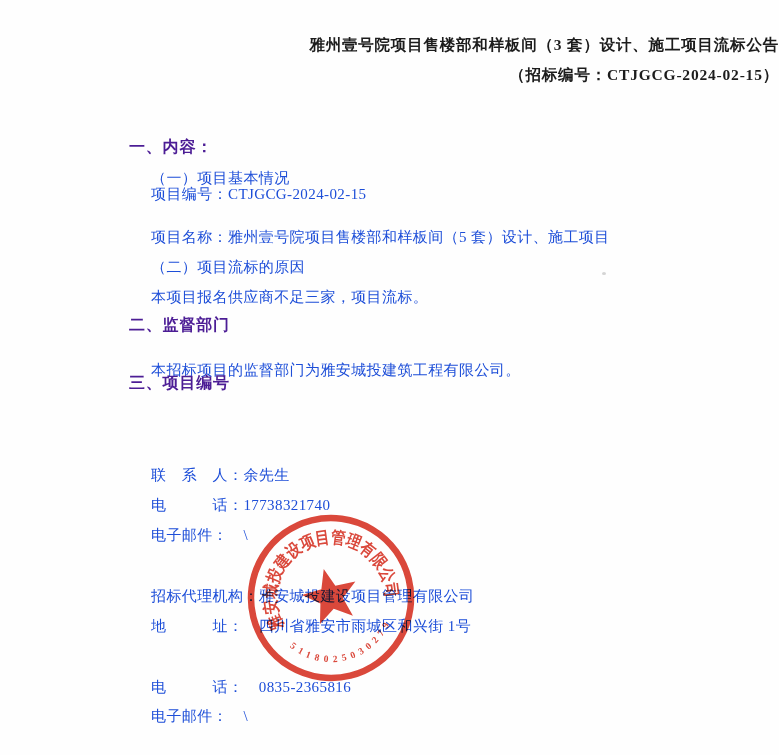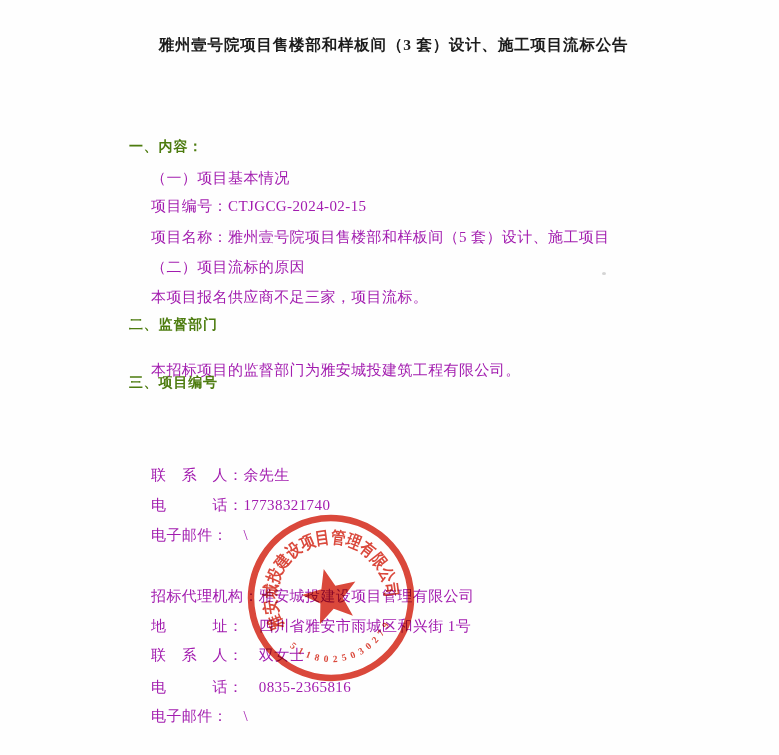--- a/index.html
+++ b/index.html
@@ -10,37 +10,37 @@
     overflow: hidden;
     font-family: "Liberation Serif", "DejaVu Serif", serif;
     color: #232323;
   }
   .doc-line {
     position: absolute;
     font-size: 15px;
     line-height: 20px;
     white-space: pre;
     letter-spacing: 0.4px;
-    color: #a21caf;
+    color: #1d4ed8;
   }
   .title-line {
     position: absolute;
     left: 8px; width: 771px;
-    text-align: center;
+    text-align: right;
     font-size: 15.5px;
     font-weight: 700;
     letter-spacing: 0.8px;
     white-space: pre;
     color: #1c1c1c;
   }
   .heading {
-    font-size: 14px;
+    font-size: 16px;
     font-weight: 700;
     letter-spacing: 0.8px;
-    color: #4d7c0f;
+    color: #4c1d95;
   }
   .indent { left: 151px; }
   .hx { left: 129px; }
   #stamp {
     position: absolute;
     left: 243px; top: 510px;
     width: 176px; height: 176px;
     transform: rotate(-14deg);
     mix-blend-mode: multiply;
     opacity: 0.92;
@@ -52,40 +52,40 @@
     border-radius: 50%;
     opacity: 0.8;
   }
 </style>
 </head>
 <body>
 
 <div id="page">
 
   <div class="title-line" style="top:35px">雅州壹号院项目售楼部和样板间（3 套）设计、施工项目流标公告</div>
+  <div class="title-line" style="top:65px">（招标编号：CTJGCG-2024-02-15）</div>
 
   <div class="doc-line heading hx" style="top:137px">一、内容：</div>
   <div class="doc-line indent" style="top:168px">（一）项目基本情况</div>
-  <div class="doc-line indent" style="top:196px">项目编号：CTJGCG-2024-02-15</div>
+  <div class="doc-line indent" style="top:184px">项目编号：CTJGCG-2024-02-15</div>
   <div class="doc-line indent" style="top:227px">项目名称：雅州壹号院项目售楼部和样板间（5 套）设计、施工项目</div>
   <div class="doc-line indent" style="top:287px">本项目报名供应商不足三家，项目流标。</div>
   <div class="doc-line indent" style="top:257px">（二）项目流标的原因</div>
 
   <div class="doc-line heading hx" style="top:315px">二、监督部门</div>
   <div class="doc-line indent" style="top:360px">本招标项目的监督部门为雅安城投建筑工程有限公司。</div>
 
   <div class="doc-line heading hx" style="top:373px">三、项目编号</div>
 
   <div class="doc-line indent" style="top:465px">联　系　人：余先生</div>
   <div class="doc-line indent" style="top:495px">电　　　话：17738321740</div>
   <div class="doc-line indent" style="top:525px">电子邮件：　\</div>
 
   <div class="doc-line indent" style="top:586px">招标代理机构：雅安城投建设项目管理有限公司</div>
   <div class="doc-line indent" style="top:616px">地　　　址：　四川省雅安市雨城区和兴街 1号</div>
-  <div class="doc-line indent" style="top:645px">联　系　人：　双女士</div>
   <div class="doc-line indent" style="top:677px">电　　　话：　0835-2365816</div>
   <div class="doc-line indent" style="top:706px">电子邮件：　\</div>
 
   <div class="speck" style="left:602px; top:272px"></div>
 
   <div id="stamp">
     <svg width="176" height="176" viewBox="0 0 176 176">
       <defs>
         <path id="sealTopArc" d="M 35.4 104.1 A 55 55 0 1 1 140.6 104.1" fill="none"></path>
         <path id="sealBottomArc" d="M 34.9 123.8 A 64 64 0 0 0 141.1 123.8" fill="none"></path>

